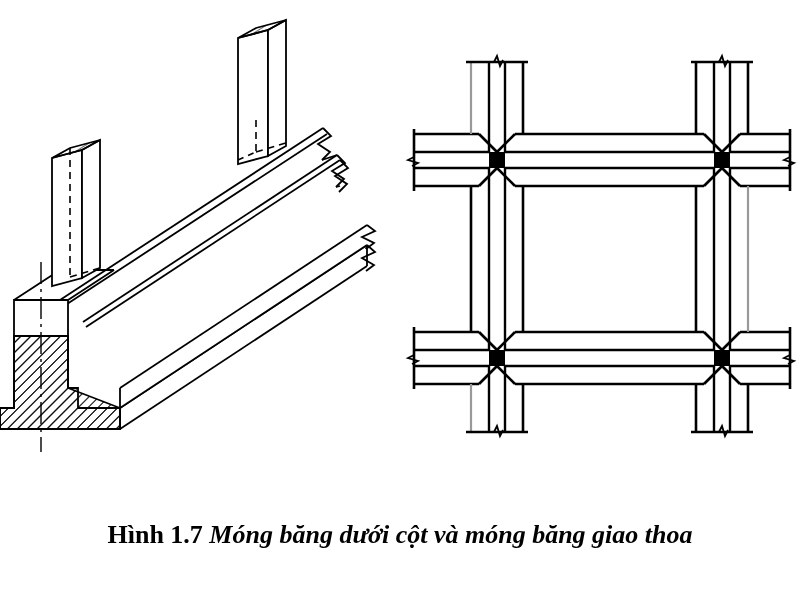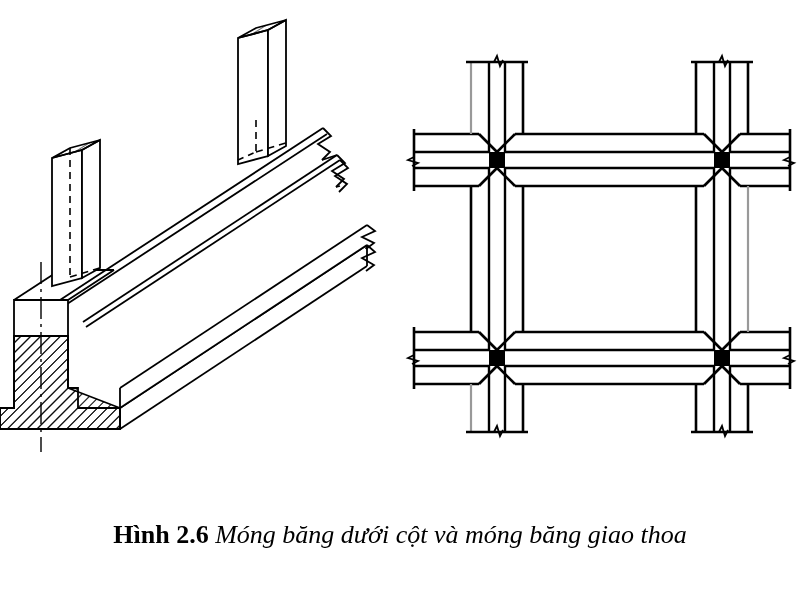--- a/index.html
+++ b/index.html
@@ -44,21 +44,21 @@
     font-size: 26px;
     line-height: 34px;
     color: #000000;
   }
   #caption .cap-label {
     font-weight: 700;
     font-style: normal;
     letter-spacing: 0px;
   }
   #caption .cap-text {
-    font-weight: 400;
+    font-weight: 700;
     font-style: italic;
     letter-spacing: 0px;
   }
 </style>
 </head>
 <body>
 
 <div id="figure-root">
 
   <svg id="figure-svg" viewBox="0 0 800 600" xmlns="http://www.w3.org/2000/svg">
@@ -292,16 +292,16 @@
         <polyline points="719,432 722,426 725,436 728,430" stroke-width="1.8"></polyline>
         <polyline points="414,157 408,160 418,163 412,166" stroke-width="1.8"></polyline>
         <polyline points="414,355 408,358 418,361 412,364" stroke-width="1.8"></polyline>
         <polyline points="790,157 784,160 794,163 788,166" stroke-width="1.8"></polyline>
         <polyline points="790,355 784,358 794,361 788,364" stroke-width="1.8"></polyline>
       </g>
     </g>
   </svg>
 
   <div id="caption">
-    <span class="cap-label">Hình 2.6</span><span>&nbsp;</span><span class="cap-text">Móng băng dưới cột và móng băng giao thoa</span>
+    <span class="cap-label">Hình 1.7</span><span>&nbsp;</span><span class="cap-text">Móng băng dưới cột và móng băng giao thoa</span>
   </div>
 
 </div>
 
 </body></html>

